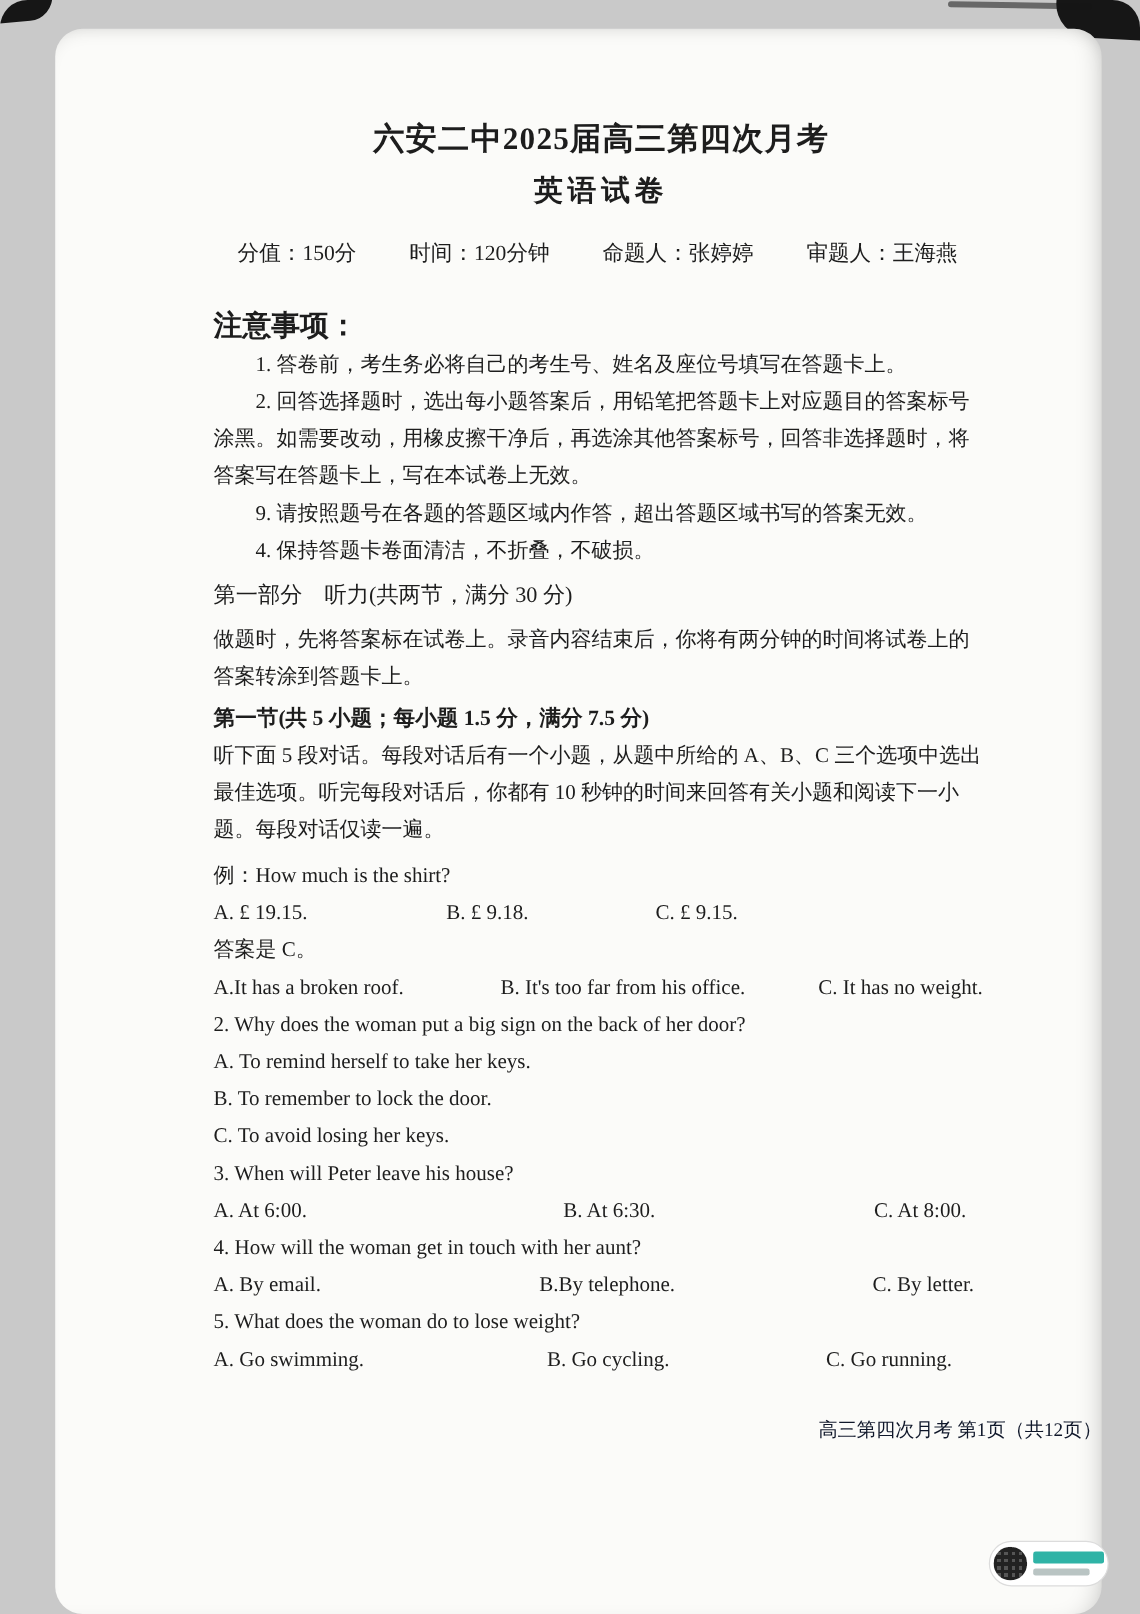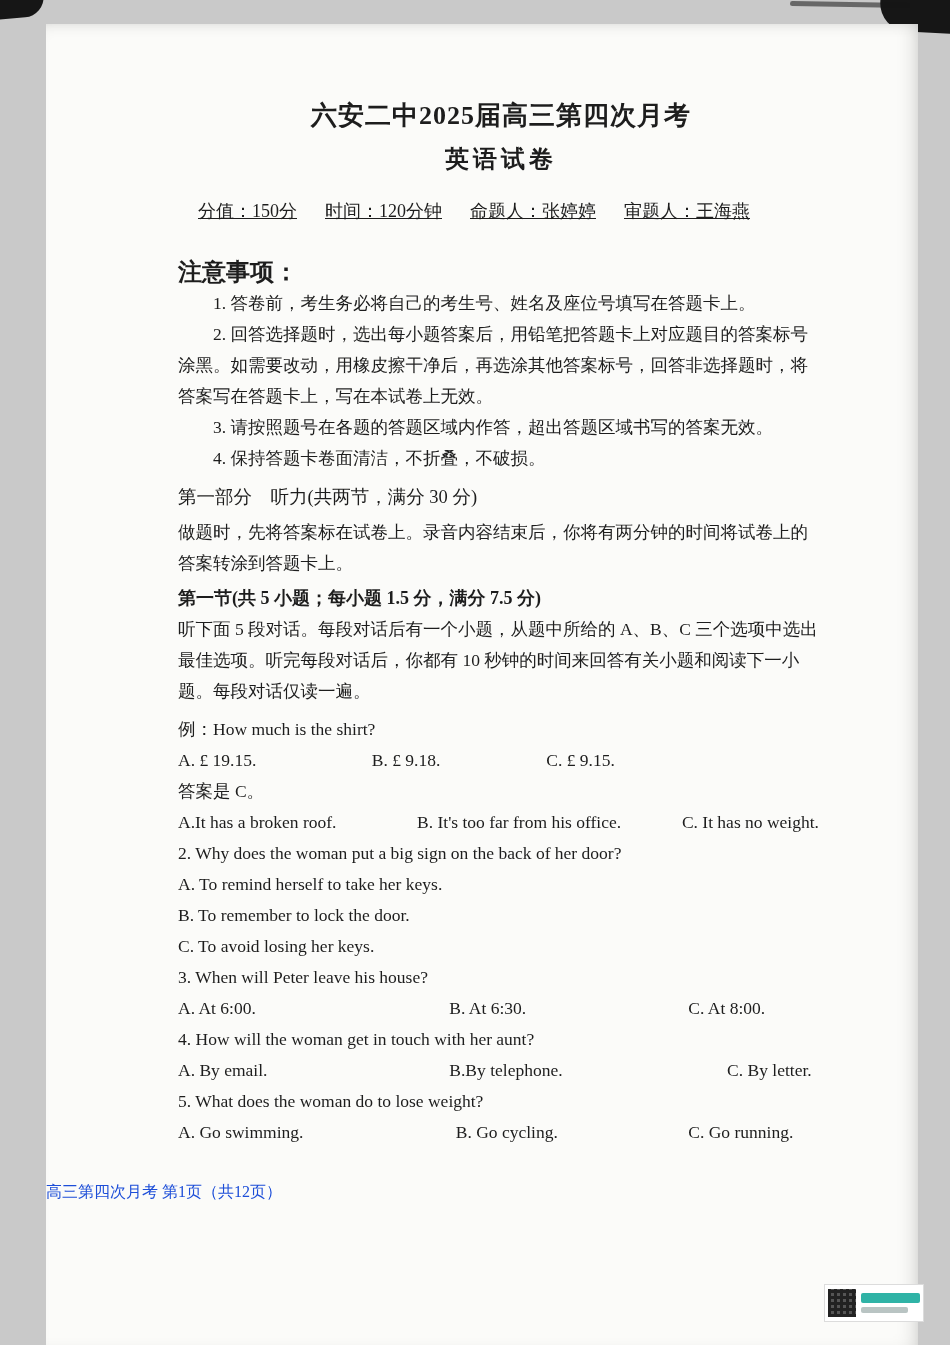--- a/index.html
+++ b/index.html
@@ -1,15 +1,15 @@
 <!DOCTYPE html>
 <html style="--teal: #2fb3a6;"><head>
 <meta charset="utf-8">
 <style>
-  * { margin:0; padding:0; box-sizing:border-box; }
+  * { margin:0; padding:0; box-sizing:border-box;border-radius:23px; }
   html,body { width:950px; height:1345px; }
   body {
     position:relative;
     background:#c9c9c9;
     font-family:"Liberation Serif","DejaVu Serif",serif;
     color:#1d1d1d;
     overflow:hidden;
   }
   .page {
     position:absolute;
@@ -20,40 +20,40 @@
     box-shadow:inset -14px 0 22px -16px rgba(0,0,0,.25), inset 0 10px 18px -14px rgba(0,0,0,.2);
   }
   .artifact { position:absolute; background:#161616; }
   .corner-tl { left:-10px; top:-12px; width:54px; height:30px; border-radius:0 4px 20px 4px; transform:rotate(-5deg); }
   .corner-tr { right:-8px; top:-14px; width:78px; height:46px; border-radius:4px 0 4px 28px; transform:rotate(3deg); }
   .edge-tr-line { right:40px; top:2px; width:120px; height:5px; opacity:.55; border-radius:3px; transform:rotate(1deg); }
 
   h1.title { font-size:26px; text-align:center; font-weight:bold; letter-spacing:1px; }
   h2.subtitle { font-size:24px; text-align:center; font-weight:bold; margin-top:10px; letter-spacing:4px; }
 
-  .meta { display:flex; gap:28px; margin-top:24px; padding-left:20px; font-size:18px;text-decoration:underline; }
+  .meta { display:flex; gap:44px; margin-top:24px; padding-left:20px; font-size:18px; }
 
   p, .line { font-size:17.5px; line-height:31px; }
   .notice-head { font-weight:bold; margin-top:34px; font-size:24px; }
   .notice { text-indent:2em; }
   .part-heading { font-weight:normal; margin-top:8px; font-size:18.5px; }
   .section-heading { font-weight:bold; margin-top:4px; font-size:18px; }
   .gap-sm { margin-top:4px; }
   .gap-md { margin-top:7px; }
 
   .opts { display:grid; line-height:31px; font-size:17.5px; }
   .opts-example { grid-template-columns:30% 27% 43%; }
   .opts-q1 { grid-template-columns:37% 41% 22%; }
-  .opts-q3 { grid-template-columns:42% 37% 21%; }
+  .opts-q3 { grid-template-columns:42% 37% 21%;gap:20px; }
   .opts-q4 { grid-template-columns:42% 43% 15%; }
   .opts-q5 { grid-template-columns:43% 36% 21%; }
 
   .footer {
     position:absolute; left:0; right:0; top:1158px;
-    text-align:left; font-size:16px; color:#1d4ed8;
+    text-align:right; font-size:16px; color:#0f172a;
   }
 
   .watermark {
     position:absolute; right:26px; top:1284px;
     width:100px; height:38px;
     display:flex; align-items:center; gap:5px;
     background:#ffffff; border:1px solid #dcdcdc; padding:3px;
   }
   .qr {
     width:28px; height:28px; flex:0 0 28px;
@@ -80,21 +80,21 @@
   <div class="meta">
     <span>分值：150分</span>
     <span>时间：120分钟</span>
     <span>命题人：张婷婷</span>
     <span>审题人：王海燕</span>
   </div>
 
   <p class="notice-head">注意事项：</p>
   <p class="notice">1. 答卷前，考生务必将自己的考生号、姓名及座位号填写在答题卡上。</p>
   <p class="notice">2. 回答选择题时，选出每小题答案后，用铅笔把答题卡上对应题目的答案标号涂黑。如需要改动，用橡皮擦干净后，再选涂其他答案标号，回答非选择题时，将答案写在答题卡上，写在本试卷上无效。</p>
-  <p class="notice">3. 请按照题号在各题的答题区域内作答，超出答题区域书写的答案无效。</p>
+  <p class="notice">9. 请按照题号在各题的答题区域内作答，超出答题区域书写的答案无效。</p>
   <p class="notice">4. 保持答题卡卷面清洁，不折叠，不破损。</p>
 
   <p class="part-heading">第一部分　听力(共两节，满分 30 分)</p>
   <p class="gap-sm">做题时，先将答案标在试卷上。录音内容结束后，你将有两分钟的时间将试卷上的答案转涂到答题卡上。</p>
 
   <p class="section-heading">第一节(共 5 小题；每小题 1.5 分，满分 7.5 分)</p>
   <p>听下面 5 段对话。每段对话后有一个小题，从题中所给的 A、B、C 三个选项中选出最佳选项。听完每段对话后，你都有 10 秒钟的时间来回答有关小题和阅读下一小题。每段对话仅读一遍。</p>
 
   <p class="gap-md">例：How much is the shirt?</p>
   <div class="opts opts-example">

